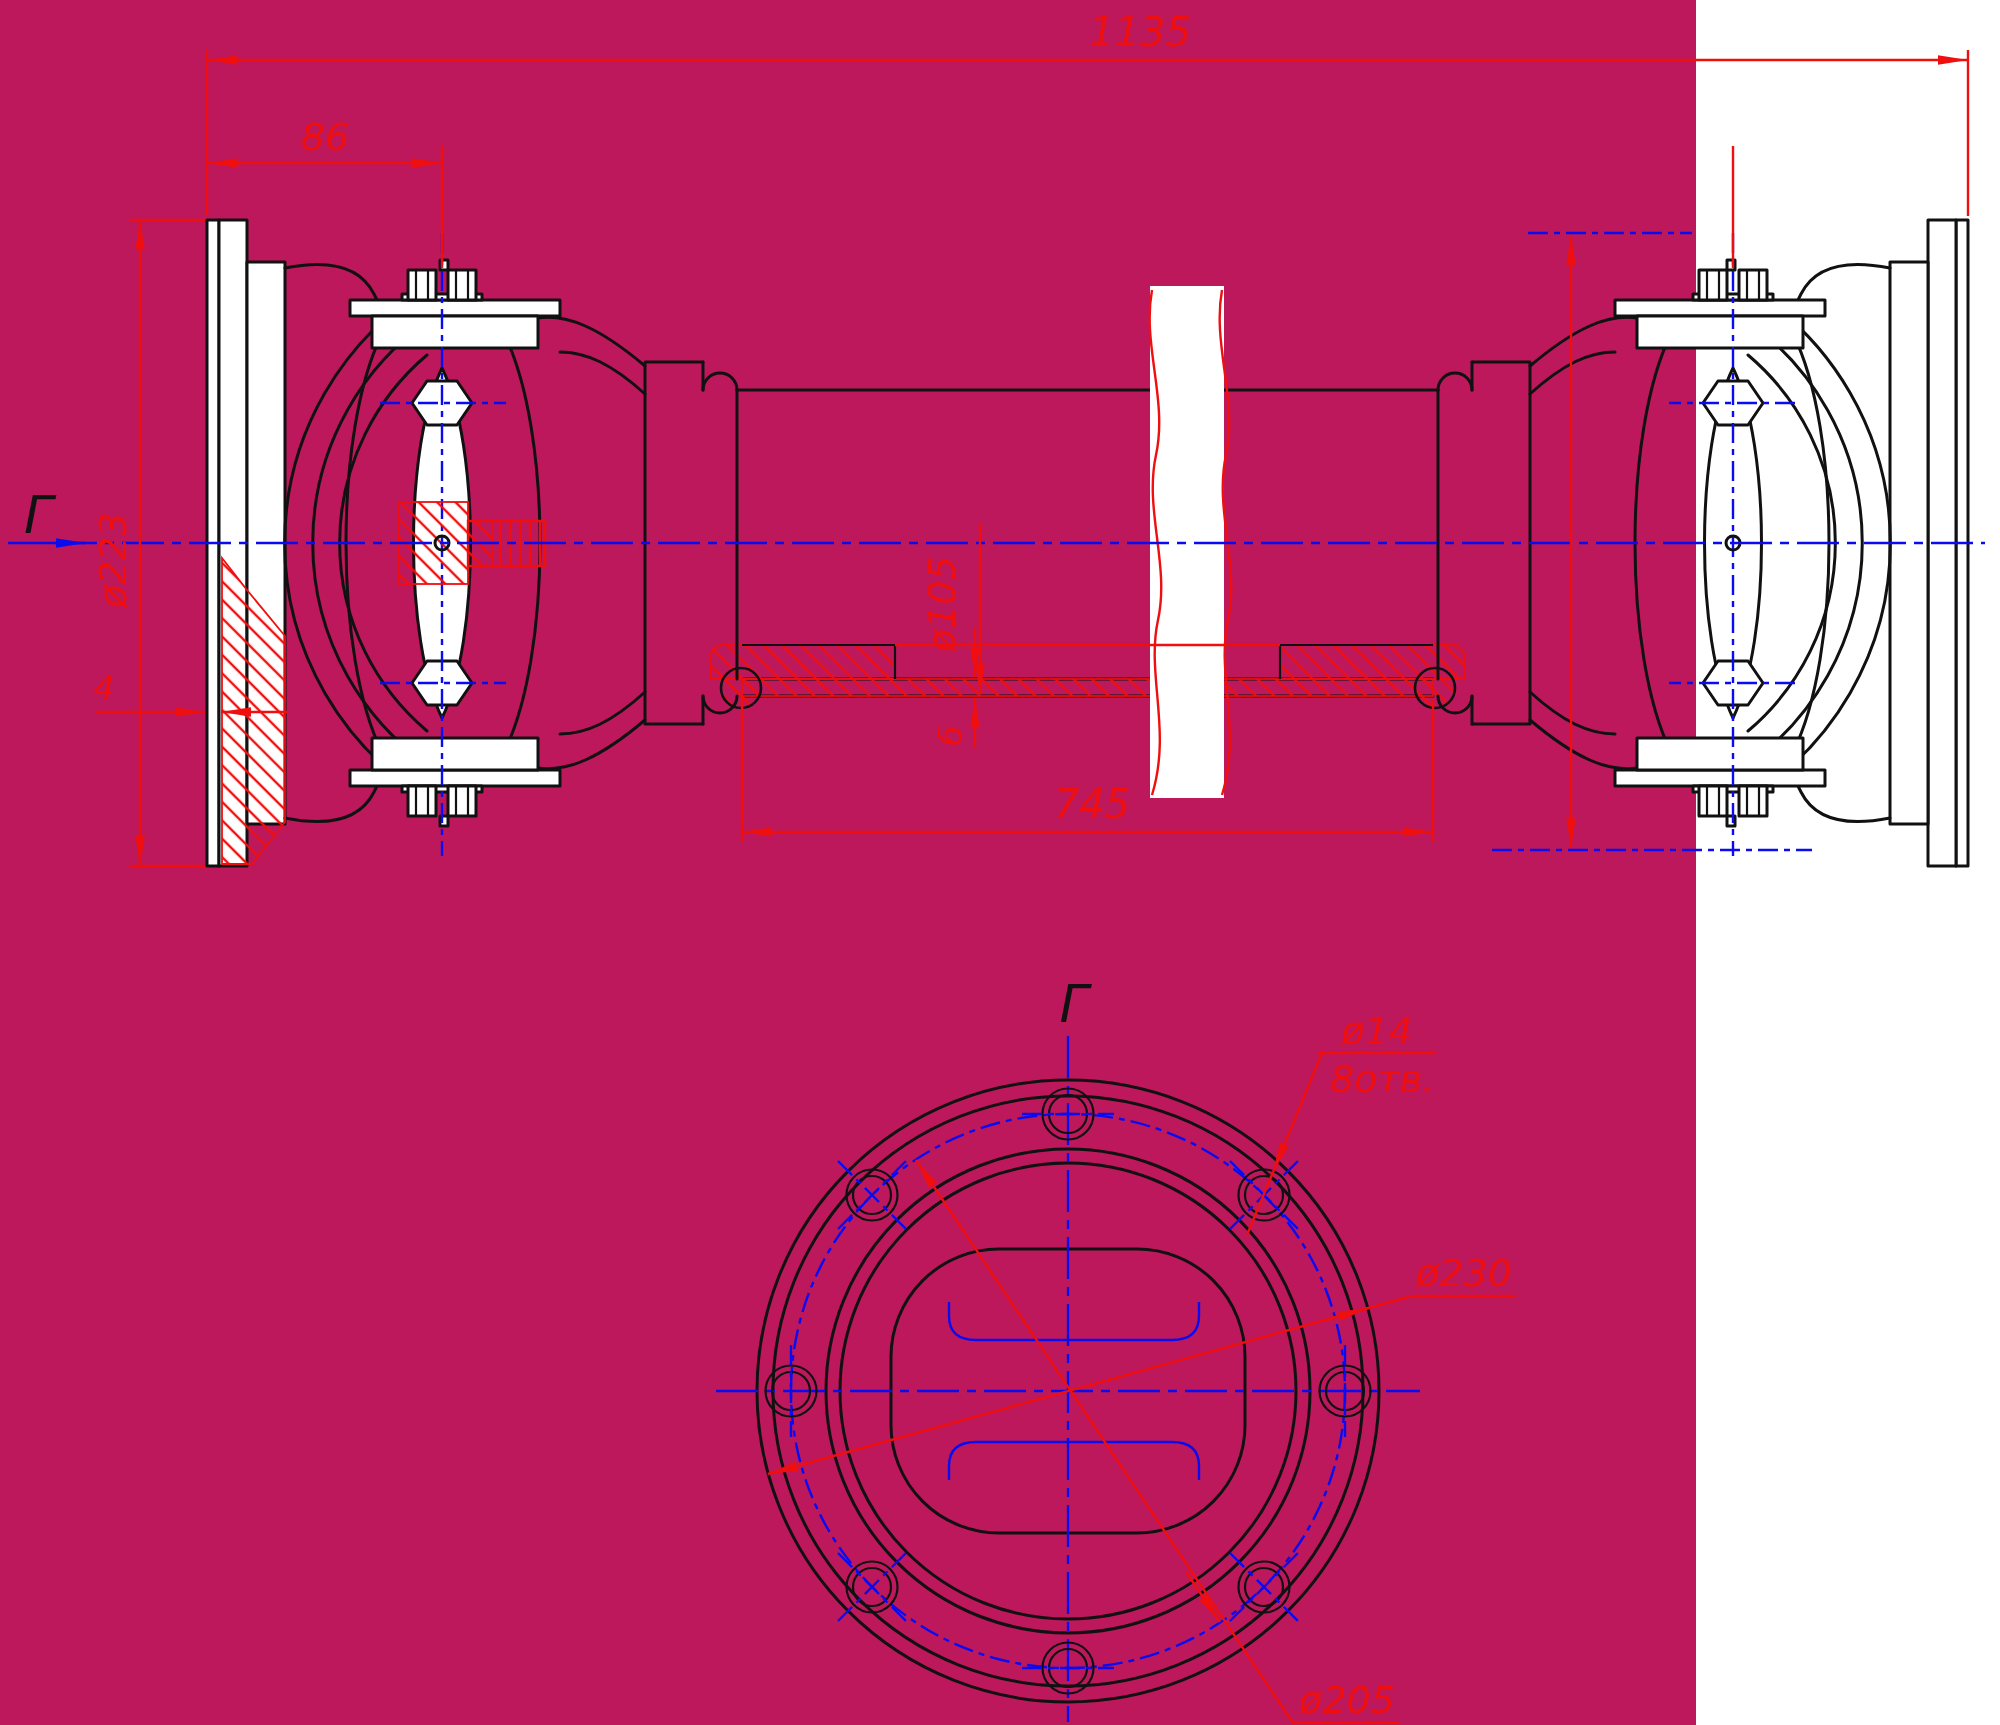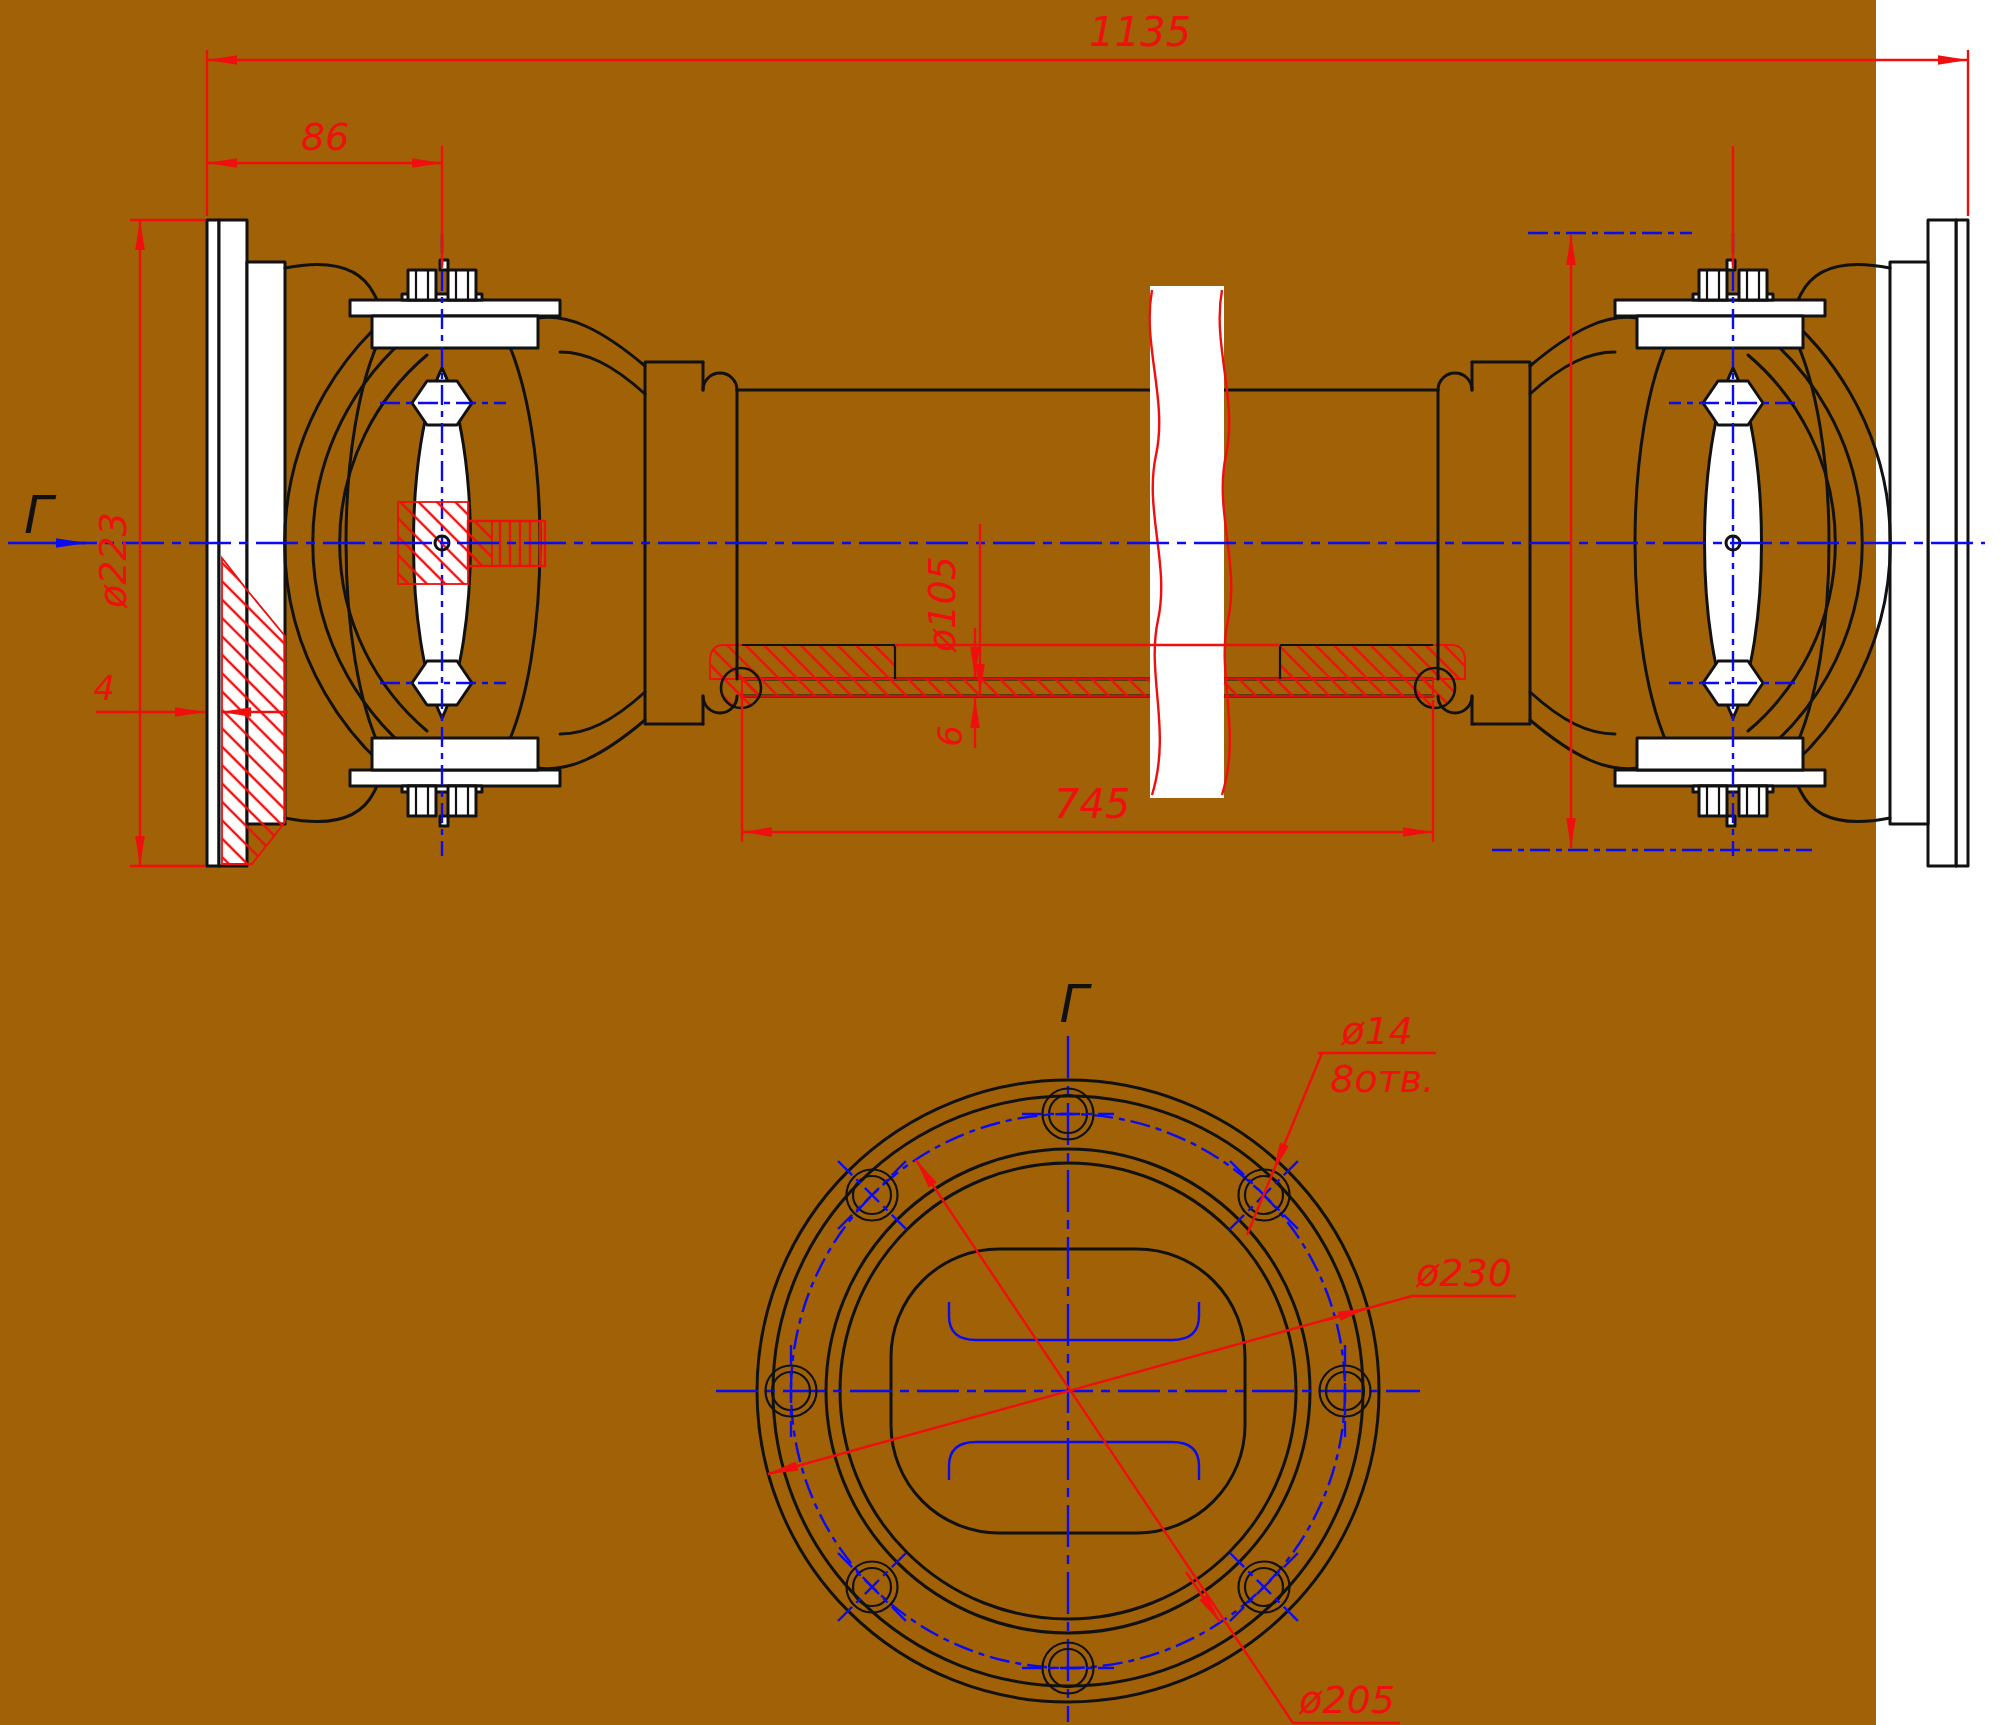--- a/index.html
+++ b/index.html
@@ -1,17 +1,17 @@
 <!DOCTYPE html>
 <html style="--co: #111111; --cc: #0b0bf0; --cd: #ef0f0f;"><head>
 <meta charset="utf-8">
 <style>
   :root { --co:#111111; --cc:#0b0bf0; --cd:#ef0f0f; }
   html,body { margin:0; padding:0; background:#ffffff; }
-  .sheet { width:1876px; height:1725px; position:relative; background:#a16207; }
+  .sheet { width:1696px; height:1725px; position:relative; background:#be185d; }
   svg { display:block; }
   .k  { stroke:var(--co); stroke-width:3;   fill:none; stroke-linecap:round; stroke-linejoin:round; }
   .k2 { stroke:var(--co); stroke-width:2.2; fill:none; }
   .kf { stroke:var(--co); stroke-width:3;   fill:#ffffff; stroke-linejoin:round; }
   .b  { stroke:var(--cc); stroke-width:2.4; fill:none; }
   .r  { stroke:var(--cd); stroke-width:2.4; fill:none; }
   .rf { stroke:var(--cd); stroke-width:1.8; fill:url(#hch); }
   .weld { stroke:var(--co); stroke-width:2.6; fill:url(#hch); }
   .dash1 { stroke-dasharray:42 8 9 8; }
   .dash2 { stroke-dasharray:20 6 6 6; }

